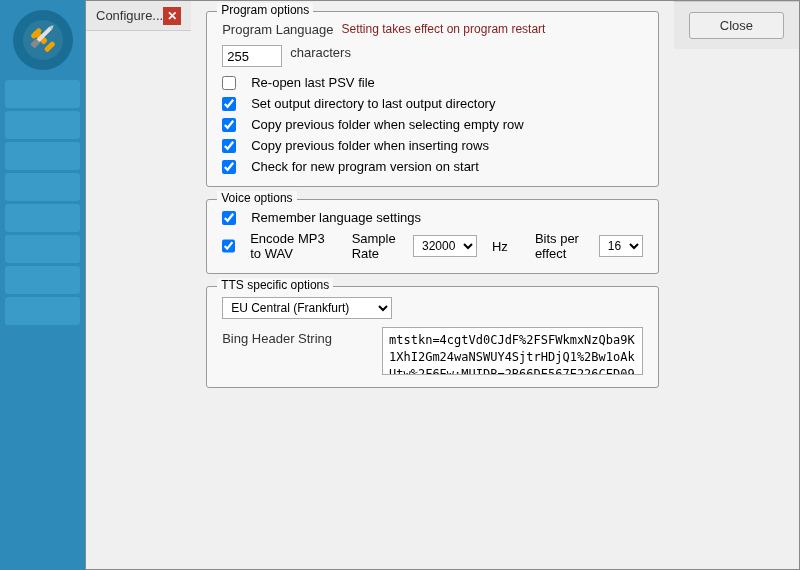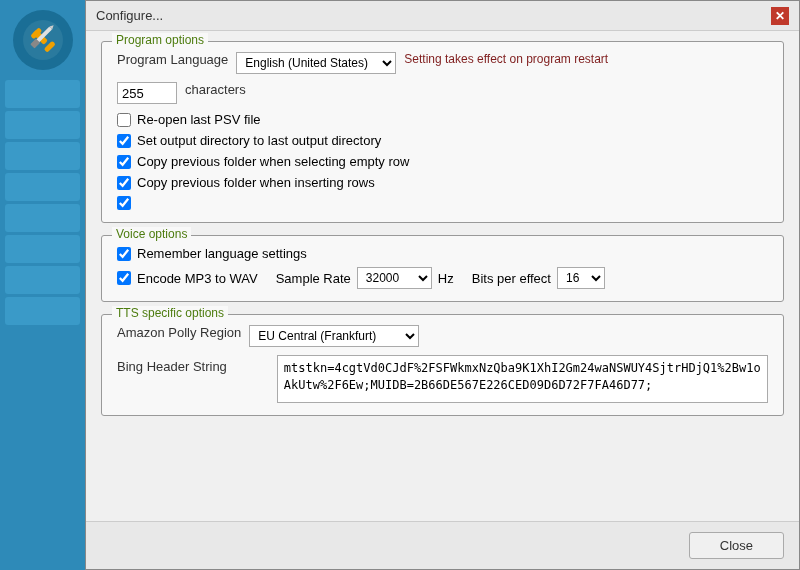--- a/index.html
+++ b/index.html
@@ -45,21 +45,21 @@
       background: #3a9ac8;
       height: 28px;
       border-radius: 3px;
       cursor: pointer;
     }
 
     
     .dialog {
       flex: 1;
       display: flex;
-      flex-direction: column;
+      flex-direction: row;
       background: #f0f0f0;
       border: 1px solid #888;
     }
     .dialog-titlebar {
       background: #e8e8e8;
       padding: 6px 10px;
       display: flex;
       align-items: center;
       justify-content: space-between;
       border-bottom: 1px solid #ccc;
@@ -100,21 +100,21 @@
       background: #f8f8f8;
       position: relative;
     }
     .group-legend {
       position: absolute;
       top: -9px;
       left: 10px;
       background: #f8f8f8;
       padding: 0 4px;
       font-size: 12px;
-      color: #4d7c0f;
+      color: #000000;
     }
 
     
     .row {
       display: flex;
       align-items: flex-start;
       margin-bottom: 8px;
       gap: 8px;
     }
     .row:last-child {
@@ -149,21 +149,21 @@
     }
     .select-bits {
       width: 48px;
     }
     .select-region {
       width: 170px;
     }
     .checkbox-row {
       display: flex;
       align-items: center;
-      gap: 6px;
+      gap: 15px;
       margin-bottom: 6px;
     }
     .checkbox-row:last-child {
       margin-bottom: 0;
     }
     input[type="checkbox"] {
       width: 14px;
       height: 14px;
       cursor: pointer;
     }
@@ -253,23 +253,20 @@
     <button class="close-btn">✕</button>
   </div>
 
   <div class="dialog-content">
 
     <div class="group">
       <span class="group-legend">Program options</span>
 
       <div class="row">
         <span class="label">Program Language</span>
-        <select class="select-input select-lang">
-          <option>English (United States)</option>
-        </select>
         <span class="note-text">Setting takes effect on program restart</span>
       </div>
 
       <div class="row">
         <input type="text" class="text-input" value="255" style="">
         <span class="label">characters</span>
       </div>
 
       <div class="checkbox-row">
         <input type="checkbox" id="cb1" style="">
@@ -282,20 +279,21 @@
       <div class="checkbox-row">
         <input type="checkbox" id="cb4" checked="" style="">
         <label for="cb4">Copy previous folder when selecting empty row</label>
       </div>
       <div class="checkbox-row">
         <input type="checkbox" id="cb3" checked="" style="">
         <label for="cb3">Copy previous folder when inserting rows</label>
       </div>
       <div class="checkbox-row">
         <input type="checkbox" id="cb5" checked="" style="">
+        <label for="cb5">Check for new program version on start</label>
       </div>
     </div>
 
     <div class="group">
       <span class="group-legend">Voice options</span>
 
       <div class="checkbox-row">
         <input type="checkbox" id="vc1" checked="" style="">
         <label for="vc1">Remember language settings</label>
       </div>
@@ -317,21 +315,20 @@
           <option>8</option>
           <option selected="">16</option>
         </select>
       </div>
     </div>
 
     <div class="group">
       <span class="group-legend">TTS specific options</span>
 
       <div class="row">
-        <span class="label">Amazon Polly Region</span>
         <select class="select-input select-region">
           <option>US East (N. Virginia)</option>
           <option>US West (Oregon)</option>
           <option>EU West (Ireland)</option>
           <option selected="">EU Central (Frankfurt)</option>
           <option>AP Southeast (Singapore)</option>
           <option>AP Northeast (Tokyo)</option>
         </select>
       </div>
 

